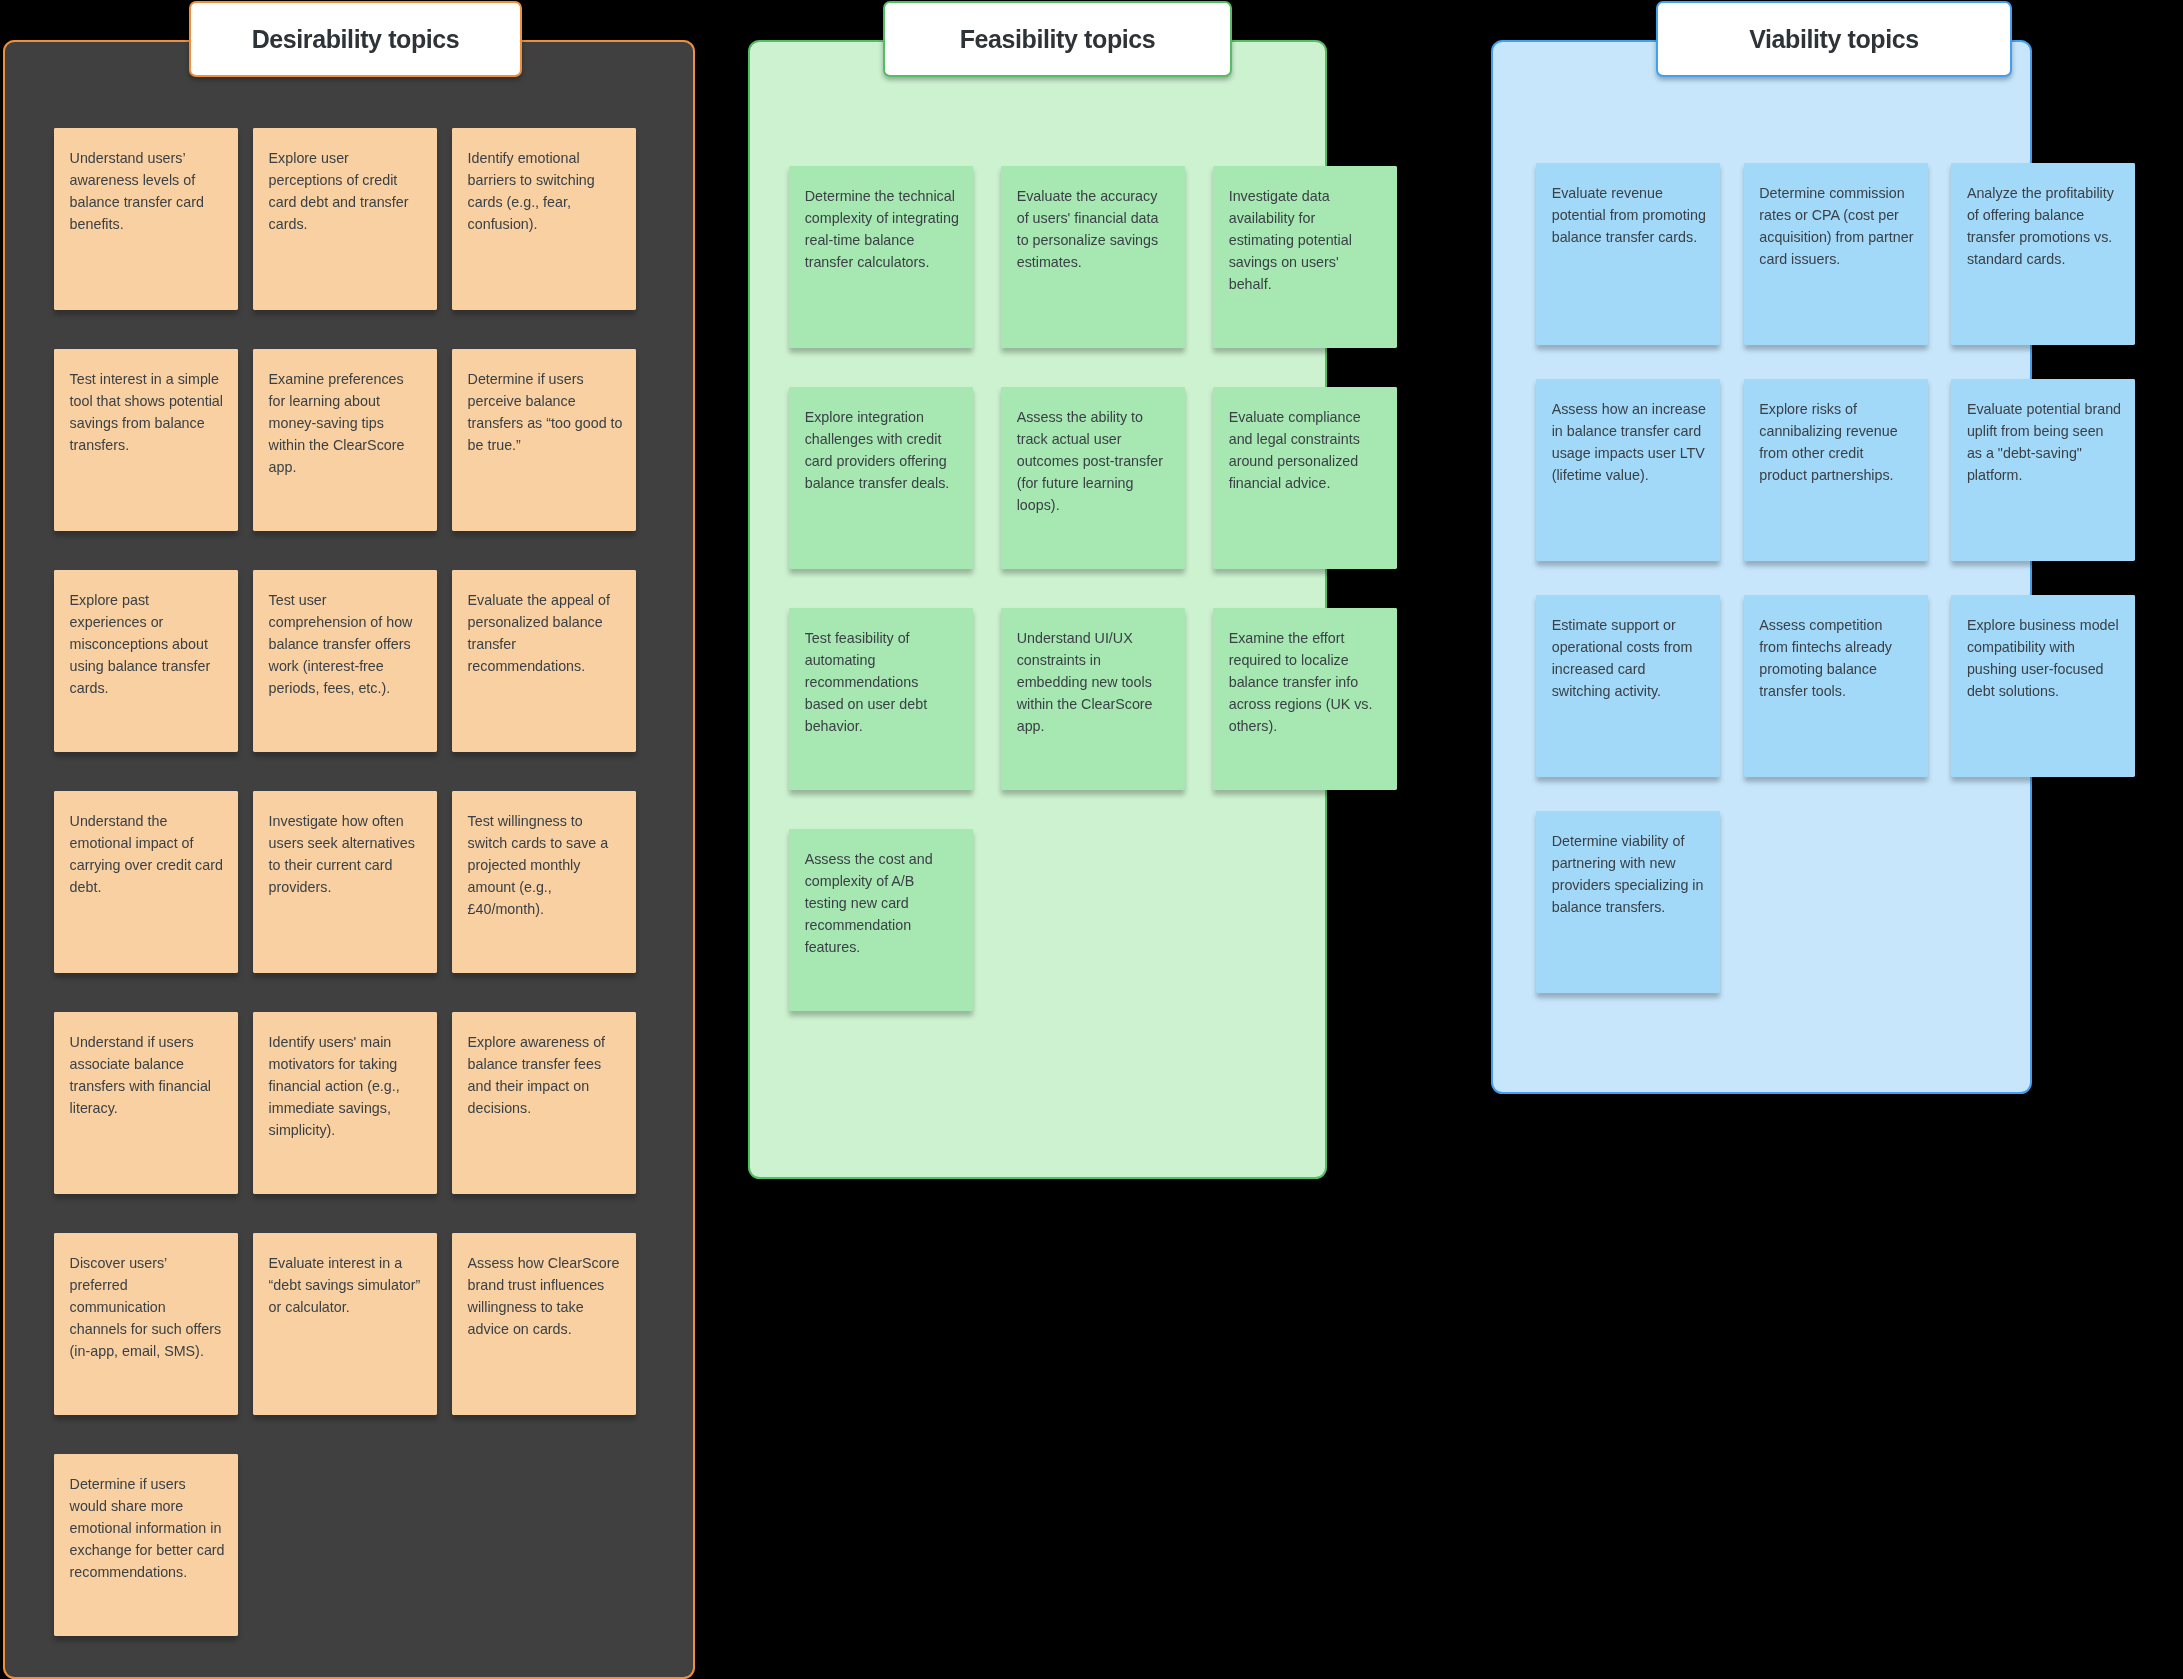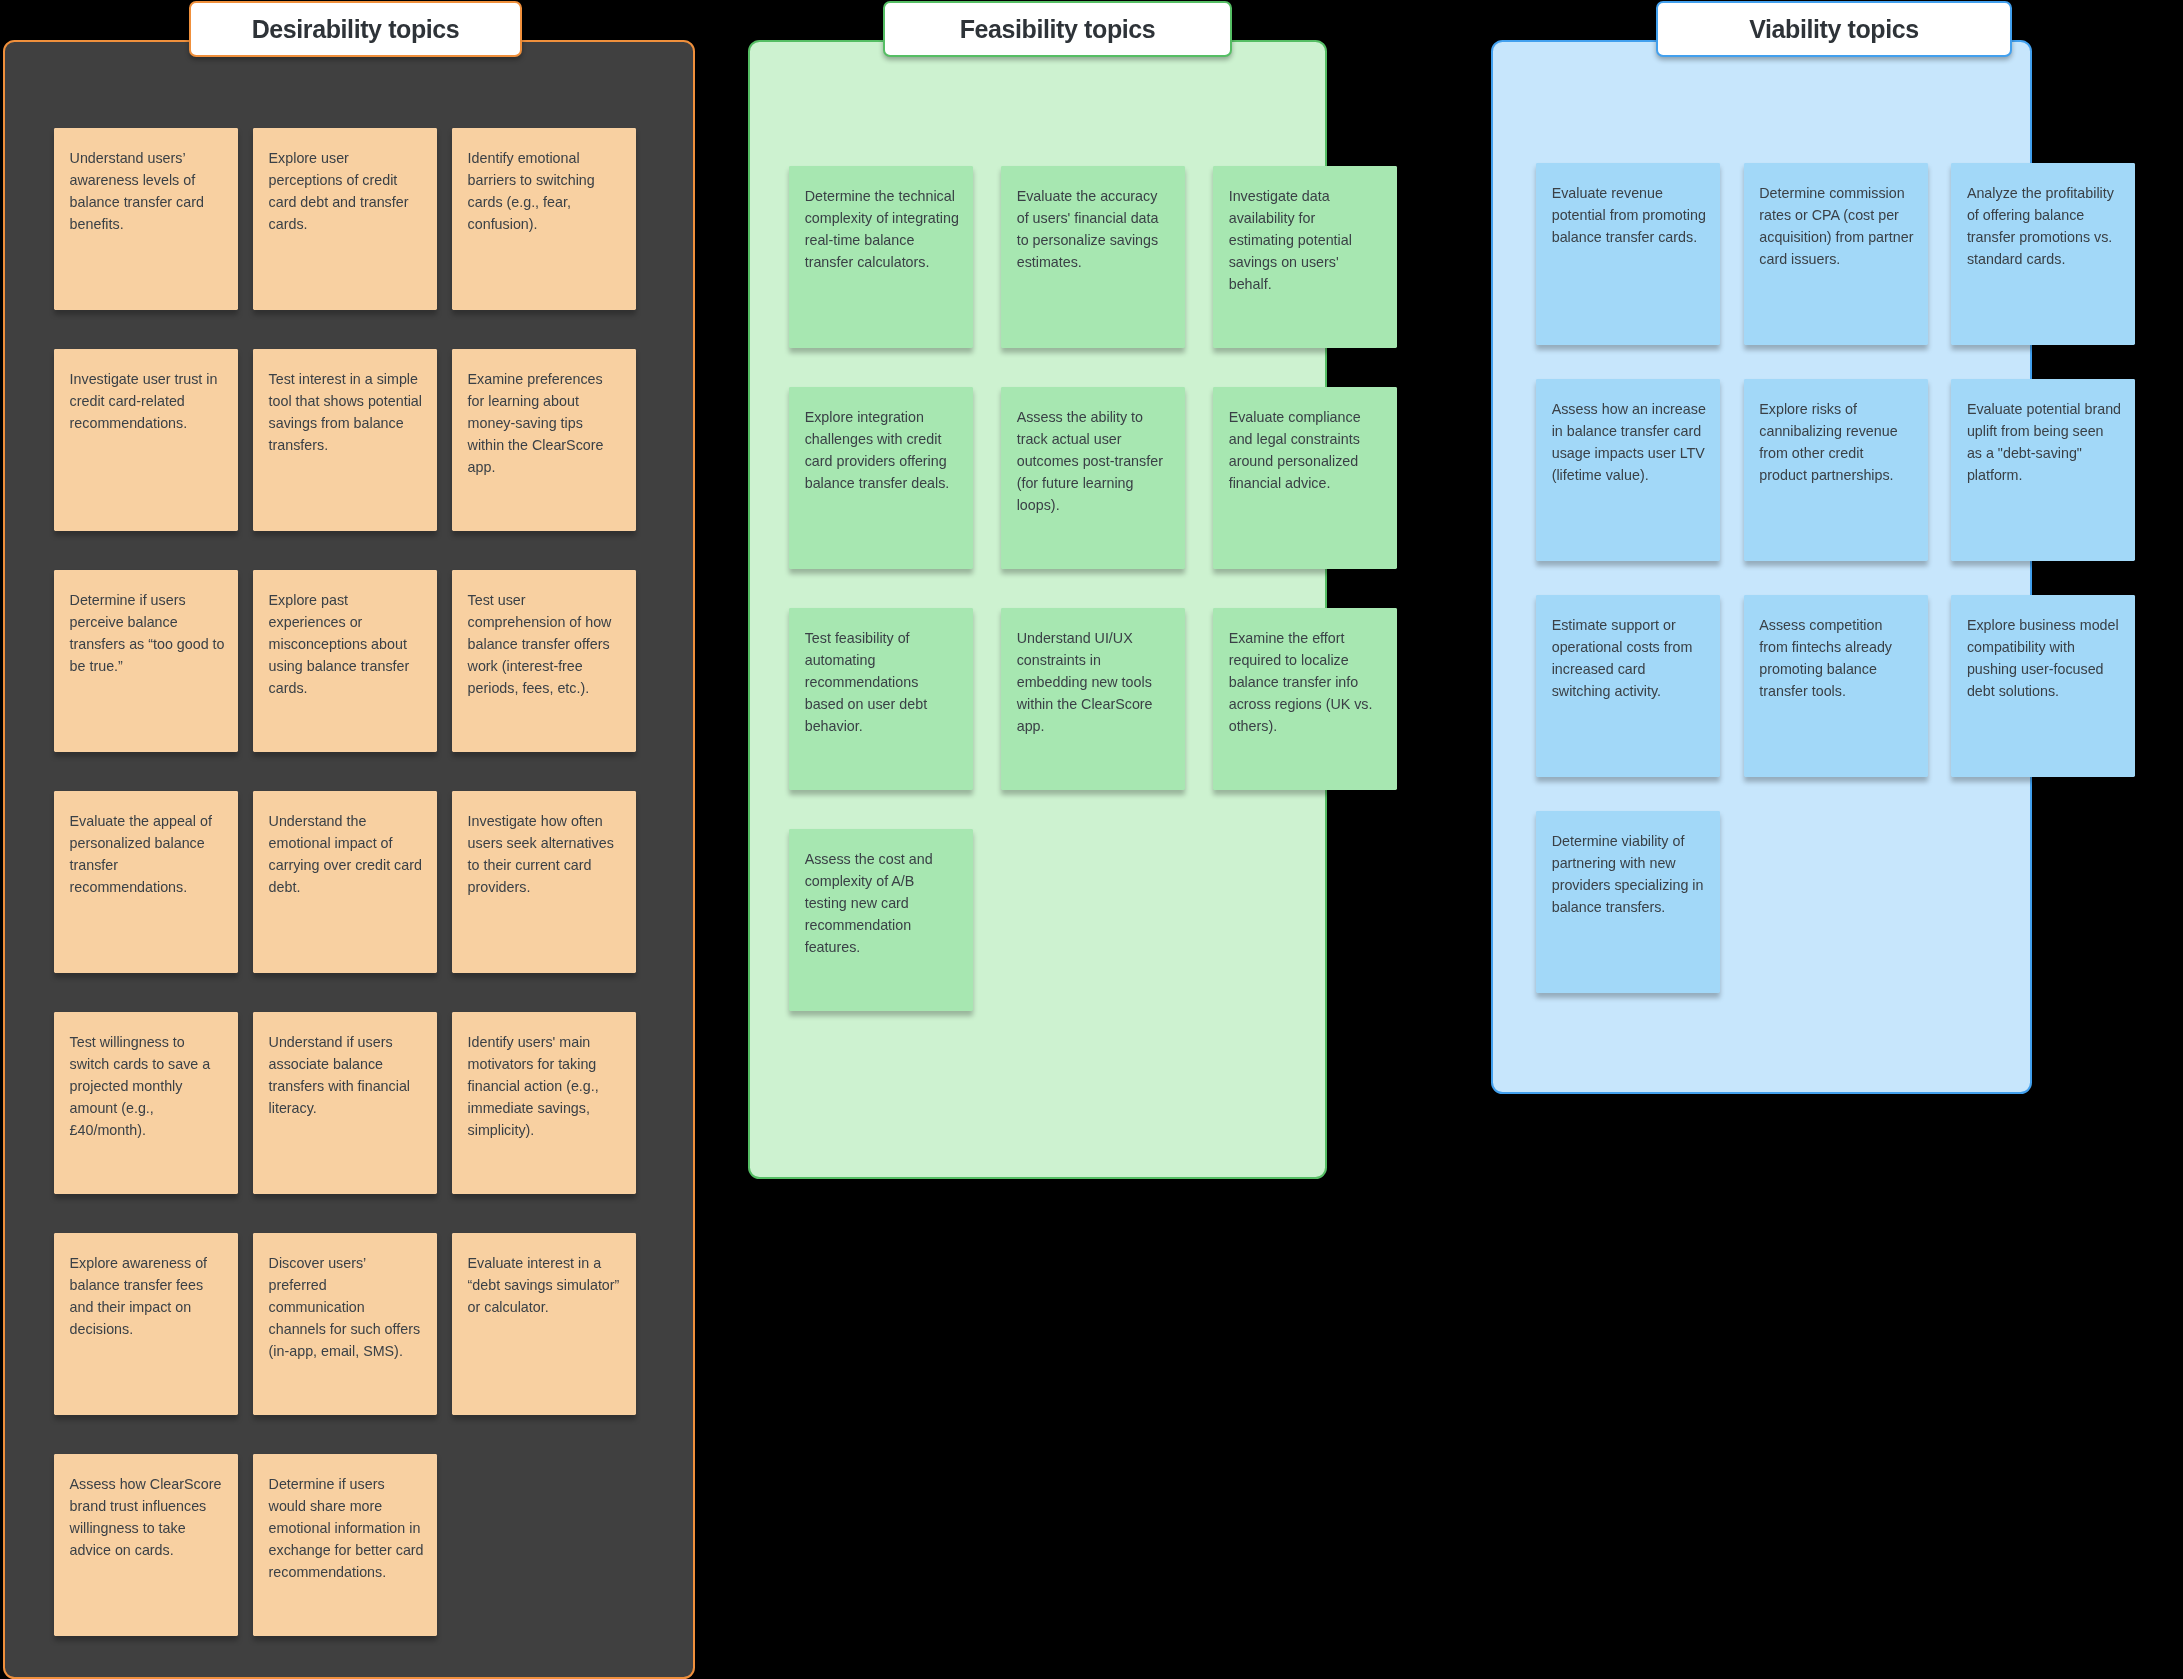--- a/index.html
+++ b/index.html
@@ -27,21 +27,21 @@
     background: #CDF2D0; border-color: #55BE64;
   }
   .panel-viability {
     left: 1491px; top: 40px; width: 541px; height: 1054px;
     background: #C7E6FC; border-color: #42A0EE;
   }
 
   
   .header-box {
     position: absolute;
-    top: 1.4px; height: 56px;
+    top: 1.4px; height: 76px;
     background: #FFFFFF;
     border: 2.9px solid;
     border-radius: 7.1px;
     box-sizing: border-box;
     display: flex; align-items: center; justify-content: center;
     box-shadow: 0 2.9px 5px rgba(0,0,0,0.30);
     z-index: 5;
   }
   .header-desirability { left: 189px; width: 333px; border-color: #F0903C; }
   .header-feasibility  { left: 883px; width: 349px; border-color: #55BE64; text-align: center; }
@@ -89,21 +89,20 @@
   .panel-viability    .note { background: #A2D8F8; }
 </style>
 </head>
 <body>
 
 <div class="panel panel-desirability">
   <div class="notes-grid grid-desirability">
     <div class="note">Understand users’ awareness levels of balance transfer card benefits.</div>
     <div class="note">Explore user perceptions of credit card debt and transfer cards.</div>
     <div class="note">Identify emotional barriers to switching cards (e.g., fear, confusion).</div>
-    <div class="note">Investigate user trust in credit card-related recommendations.</div>
     <div class="note">Test interest in a simple tool that shows potential savings from balance transfers.</div>
     <div class="note">Examine preferences for learning about money-saving tips within the ClearScore app.</div>
     <div class="note">Determine if users perceive balance transfers as “too good to be true.”</div>
     <div class="note">Explore past experiences or misconceptions about using balance transfer cards.</div>
     <div class="note">Test user comprehension of how balance transfer offers work (interest-free periods, fees, etc.).</div>
     <div class="note">Evaluate the appeal of personalized balance transfer recommendations.</div>
     <div class="note">Understand the emotional impact of carrying over credit card debt.</div>
     <div class="note">Investigate how often users seek alternatives to their current card providers.</div>
     <div class="note">Test willingness to switch cards to save a projected monthly amount (e.g., £40/month).</div>
     <div class="note">Understand if users associate balance transfers with financial literacy.</div>

